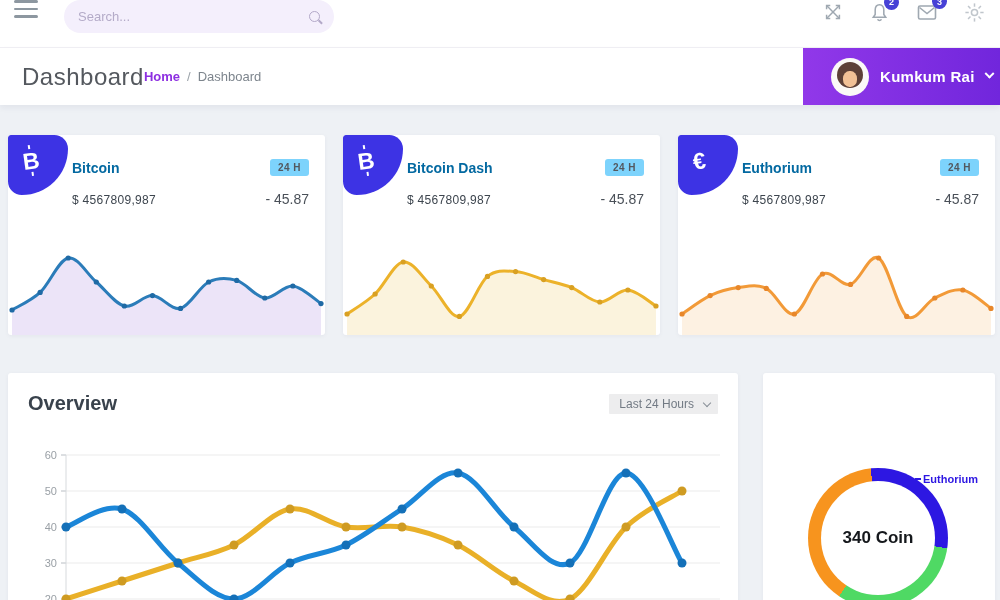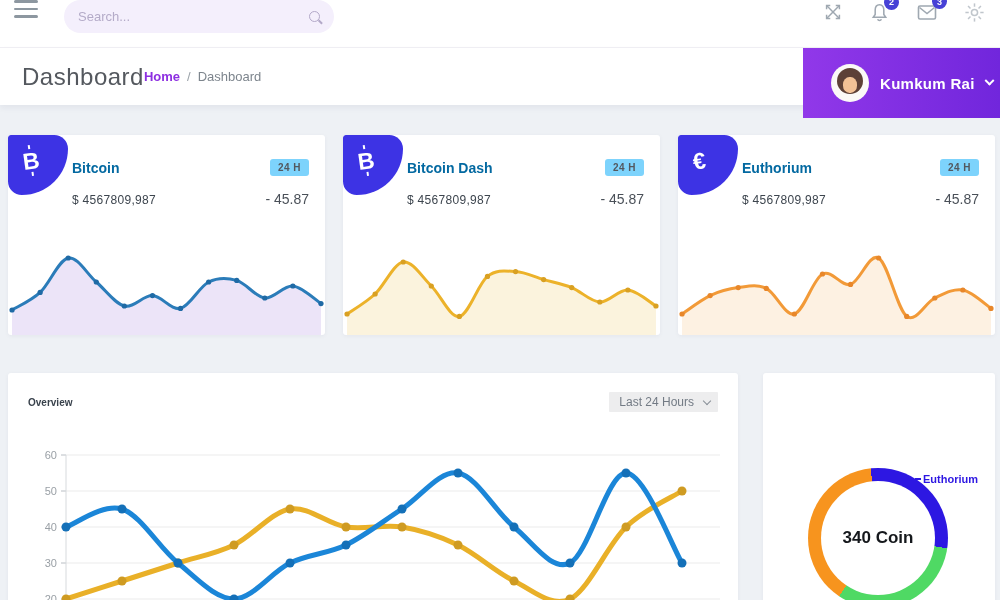--- a/index.html
+++ b/index.html
@@ -40,21 +40,21 @@
   .page-header {
     height:57px; background:#fff; position:relative; display:flex; align-items:center;
     box-shadow:0 3px 6px rgba(40,40,80,.06);
   }
   .page-title { margin-left:22px; font-size:24px; color:#54585e; font-weight:400; letter-spacing:.5px; }
   .breadcrumb { font-size:13px; display:flex; align-items:center; gap:7px; }
   .bc-home { color:#8d2fe1; font-weight:bold; cursor:pointer; text-decoration:none; }
   .bc-sep { color:#9aa1a8; }
   .bc-cur { color:#7d858d; }
   .user-menu {
-    position:absolute; right:0; top:0; width:197px; height:70px; cursor:pointer;
+    position:absolute; right:0; top:0; width:197px; height:57px; cursor:pointer;
     background:linear-gradient(90deg,#9138e9,#7126dc);
     display:flex; align-items:center; padding-left:28px; gap:11px;
   }
   .avatar { width:38px; height:38px; border-radius:50%; background:#fbf9f7; position:relative; overflow:hidden; flex:none; }
   .avatar .hair { position:absolute; top:4px; left:6px; width:26px; height:26px; background:#5d4037; border-radius:50%; }
   .avatar .face { position:absolute; top:13px; left:12px; width:14px; height:16px; background:#f2c196; border-radius:46%; }
   .user-name { color:#fff; font-size:15px; font-weight:bold; letter-spacing:.3px; }
   .chev { width:7px; height:7px; border-right:2px solid #fff; border-bottom:2px solid #fff;
     transform:rotate(45deg) translate(-2px,-2px); }
   
@@ -80,21 +80,21 @@
     padding:3px 8px; border-radius:3px; letter-spacing:.5px; }
   .card-price { padding:15px 16px 0 64px; display:flex; justify-content:space-between; align-items:baseline; }
   .price { font-size:12px; color:#3d454e; letter-spacing:.3px; }
   .change { font-size:14px; color:#4a5058; }
   .spark { position:absolute; left:0; bottom:0; width:100%; height:97px; display:block; }
   
   .bottom { display:flex; gap:25px; margin:38px 5px 0 8px; }
   .panel { background:#fff; border-radius:3px; box-shadow:0 1px 4px rgba(40,40,80,.05); position:relative; }
   .overview-card { width:730px; height:300px; }
   .panel-top { padding:19px 20px 0 20px; display:flex; justify-content:space-between; align-items:center; }
-  .panel-title { font-size:10px; font-weight:bold; color:#39424c; }
+  .panel-title { font-size:20px; font-weight:bold; color:#39424c; }
   .range-select {
     background:#ededee; color:#727a84; font-size:12px; padding:3px 24px 3px 10px;
     position:relative; cursor:pointer; border-radius:1px;
   }
   .range-select .sel-chev { position:absolute; right:8px; top:6px; width:6px; height:6px;
     border-right:1.5px solid #888f97; border-bottom:1.5px solid #888f97; transform:rotate(45deg); }
   #overview-svg { position:absolute; left:0; top:75px; width:730px; height:230px; }
   .coin-dist-card { width:232px; height:300px; }
   .coin-dist-card .panel-title { padding:20px 0 0 22px; display:block; }
   .donut { position:absolute; left:45px; top:95px; width:140px; height:140px; border-radius:50%; }

